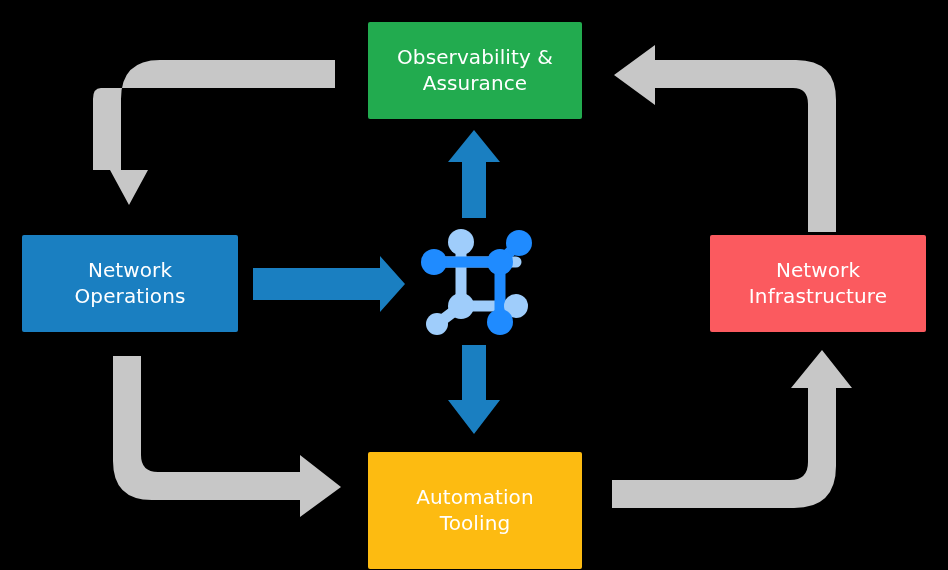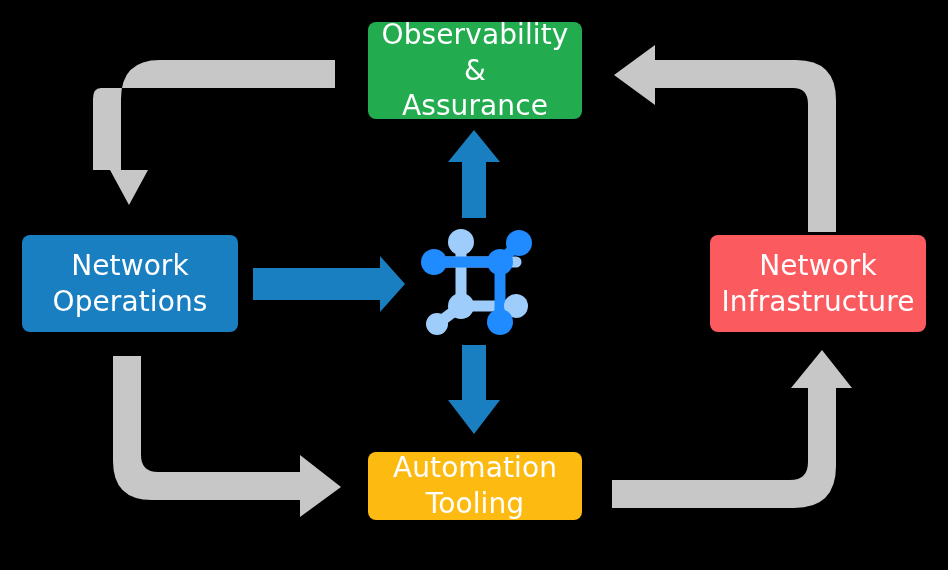--- a/index.html
+++ b/index.html
@@ -19,27 +19,27 @@
   }
   .svg-layer {
     position: absolute;
     left: 0;
     top: 0;
     width: 948px;
     height: 570px;
   }
   .node-box {
     position: absolute;
-    border-radius: 8px;
+    border-radius: 2px;
     display: flex;
     align-items: center;
     justify-content: center;
     text-align: center;
     color: #ffffff;
-    font-size: 28px;
+    font-size: 20px;
     line-height: 1.28;
     font-weight: 400;
     letter-spacing: 0.1px;
     box-sizing: border-box;
     padding: 4px 10px;
     z-index: 5;
   }
   .node-box .label {
     display: block;
     white-space: pre-line;
@@ -62,21 +62,21 @@
     left: 710px;
     top: 235px;
     width: 216px;
     height: 97px;
     background: #fb5a5f;
   }
   #box-automation {
     left: 368px;
     top: 452px;
     width: 214px;
-    height: 68px;
+    height: 117px;
     background: #fdbb11;
   }
   #center-icon {
     position: absolute;
     left: 420px;
     top: 220px;
     width: 112px;
     height: 120px;
     z-index: 6;
   }

